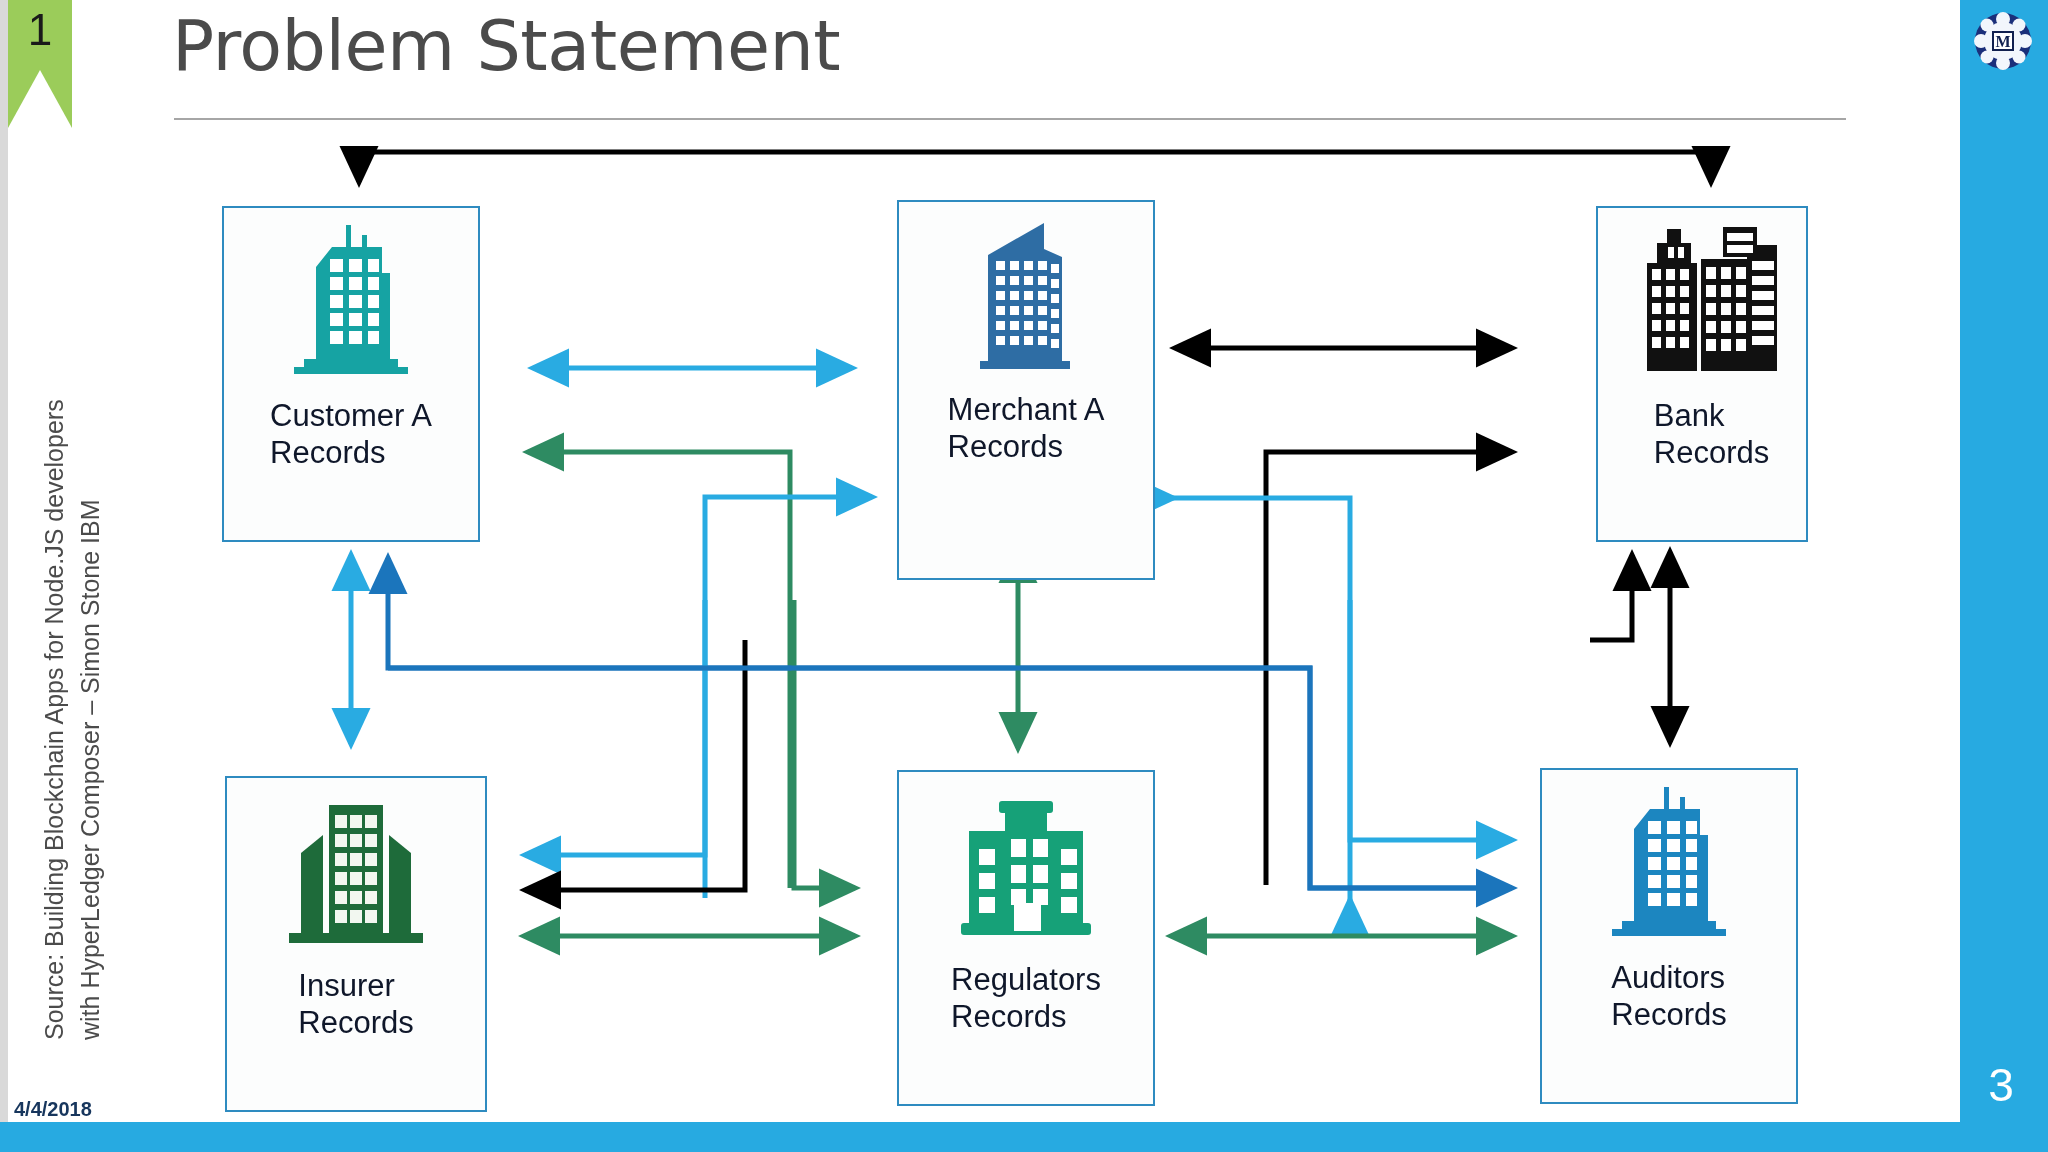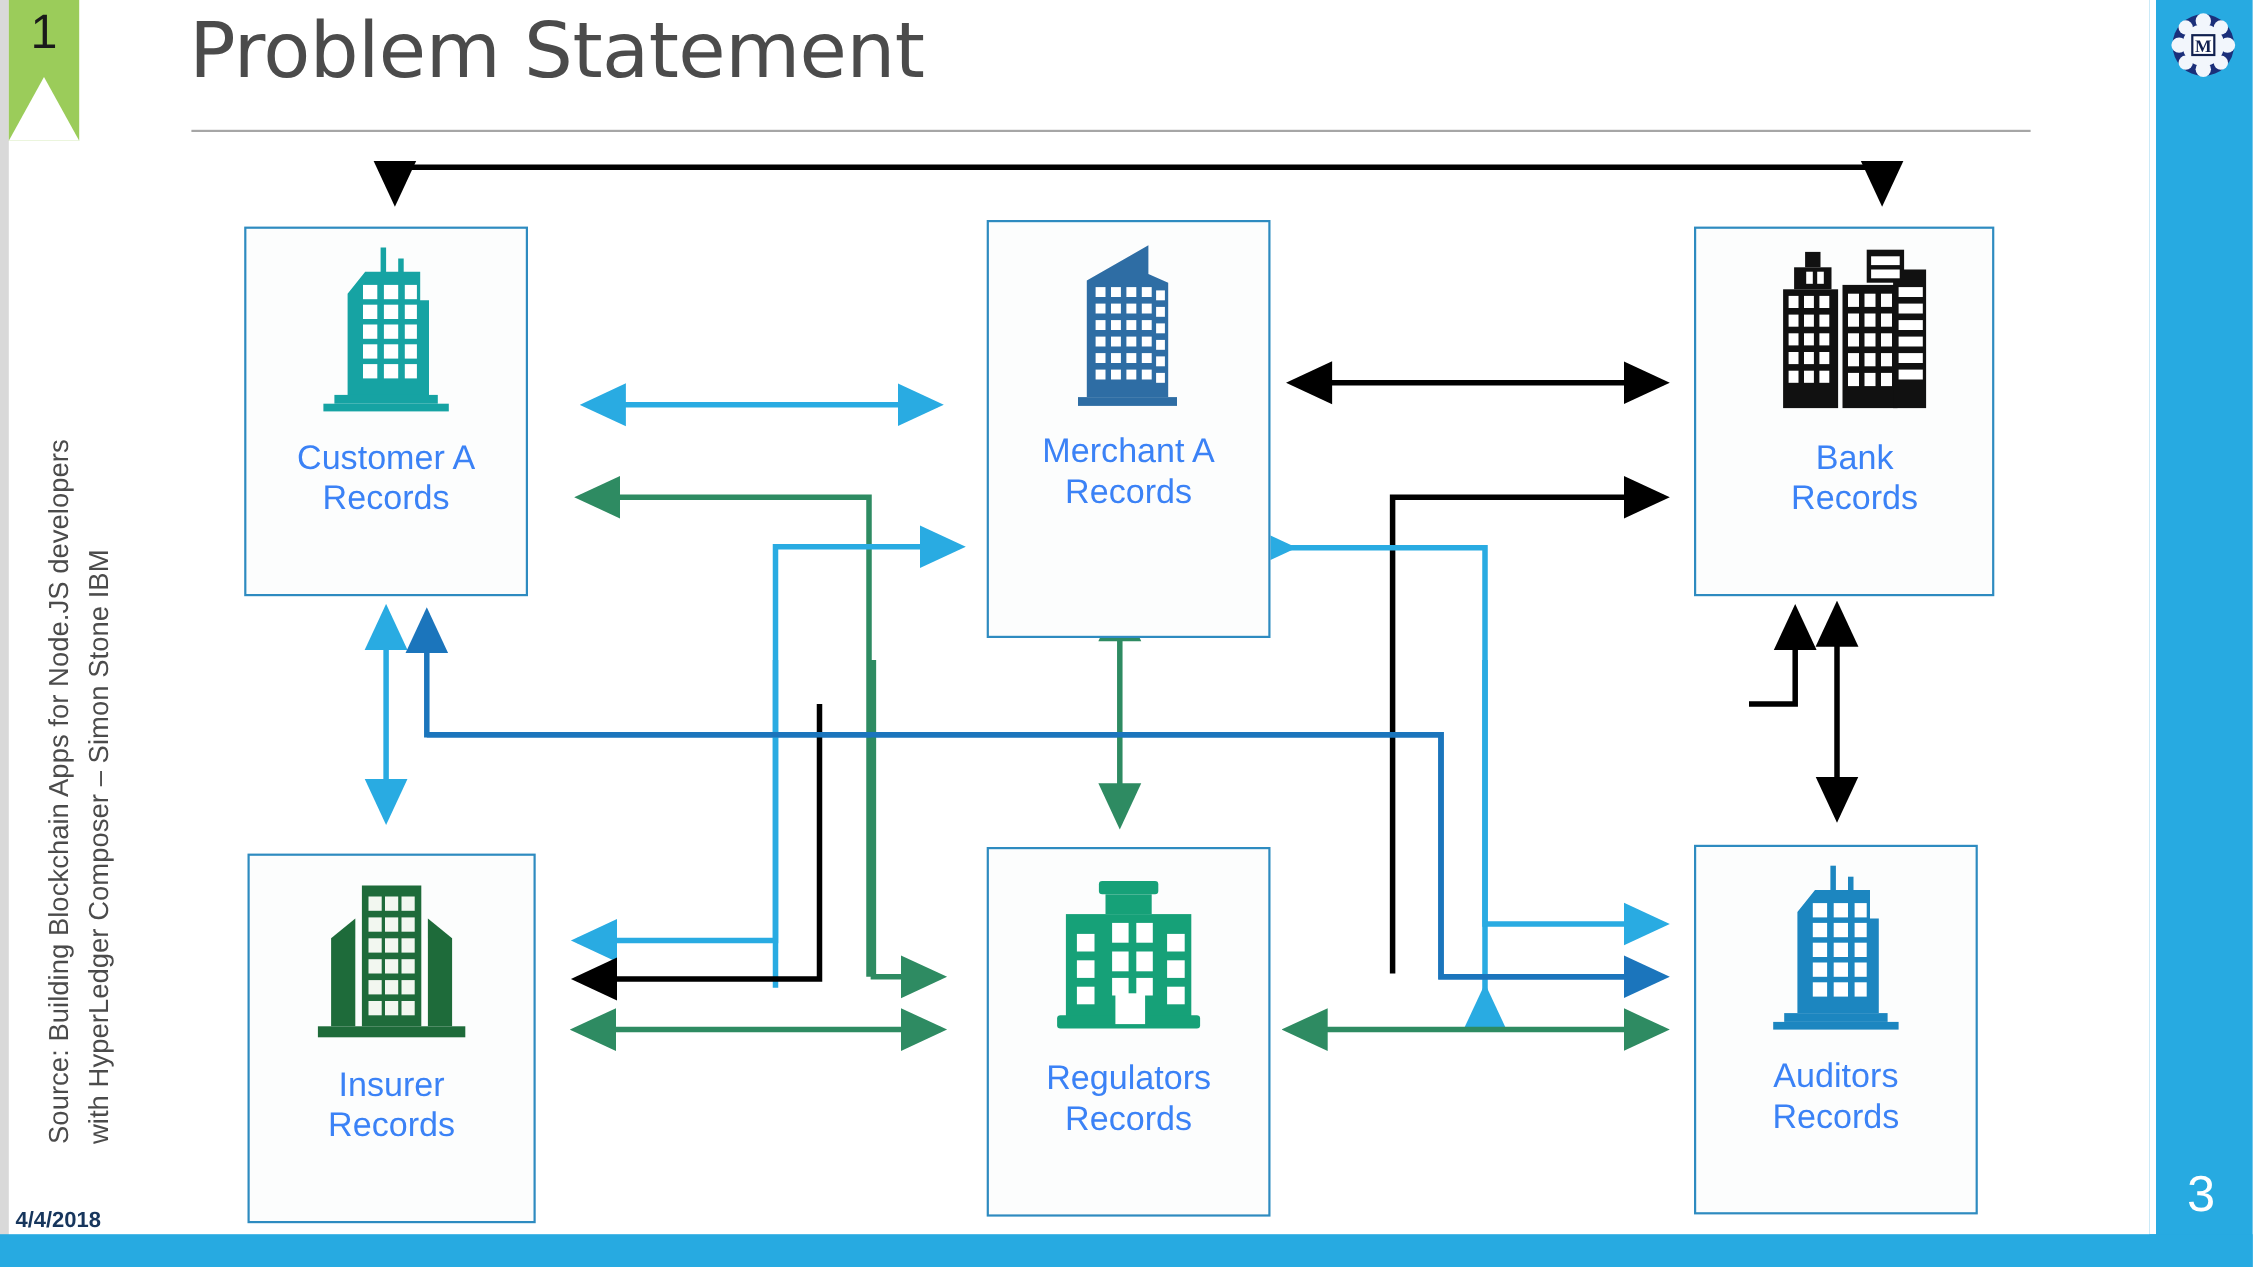--- a/index.html
+++ b/index.html
@@ -159,22 +159,22 @@
   }
   .node .icon-area {
     width: 100%;
     height: 190px;
     display: flex;
     align-items: center;
     justify-content: center;
   }
   .node .node-label {
     font-size: 31px;
-    color: #3b82f6;
-    text-align: center;
+    color: #0f172a;
+    text-align: left;
     line-height: 1.18;
     font-family: "Liberation Sans", sans-serif;
   }
 
   
   #wires {
     position: absolute;
     left: 0; top: 0;
     width: 2048px; height: 1152px;
     z-index: 2;
@@ -346,21 +346,21 @@
             <rect x="85" y="122" width="8" height="9"></rect>
         </g>
       </svg>
     </div>
     <div class="node-label">
       <span>Merchant A</span><br>
       <span>Records</span>
     </div>
   </div>
 
-  <div class="node" style="left:1540px; top:206px; width:273px; height:336px;padding-left:19px;">
+  <div class="node" style="left:1596px; top:206px; width:212px; height:336px;padding-left:19px;">
     <div class="icon-area">
       <svg width="150" height="165" viewBox="0 0 150 165">
         <g fill="#111111">
           <rect x="30" y="8" width="14" height="14"></rect>
           <rect x="20" y="22" width="34" height="20"></rect>
           <rect x="10" y="42" width="50" height="108"></rect>
           <rect x="64" y="38" width="50" height="112"></rect>
           <rect x="86" y="6" width="34" height="30"></rect>
           <rect x="110" y="24" width="30" height="126"></rect>
         </g>

